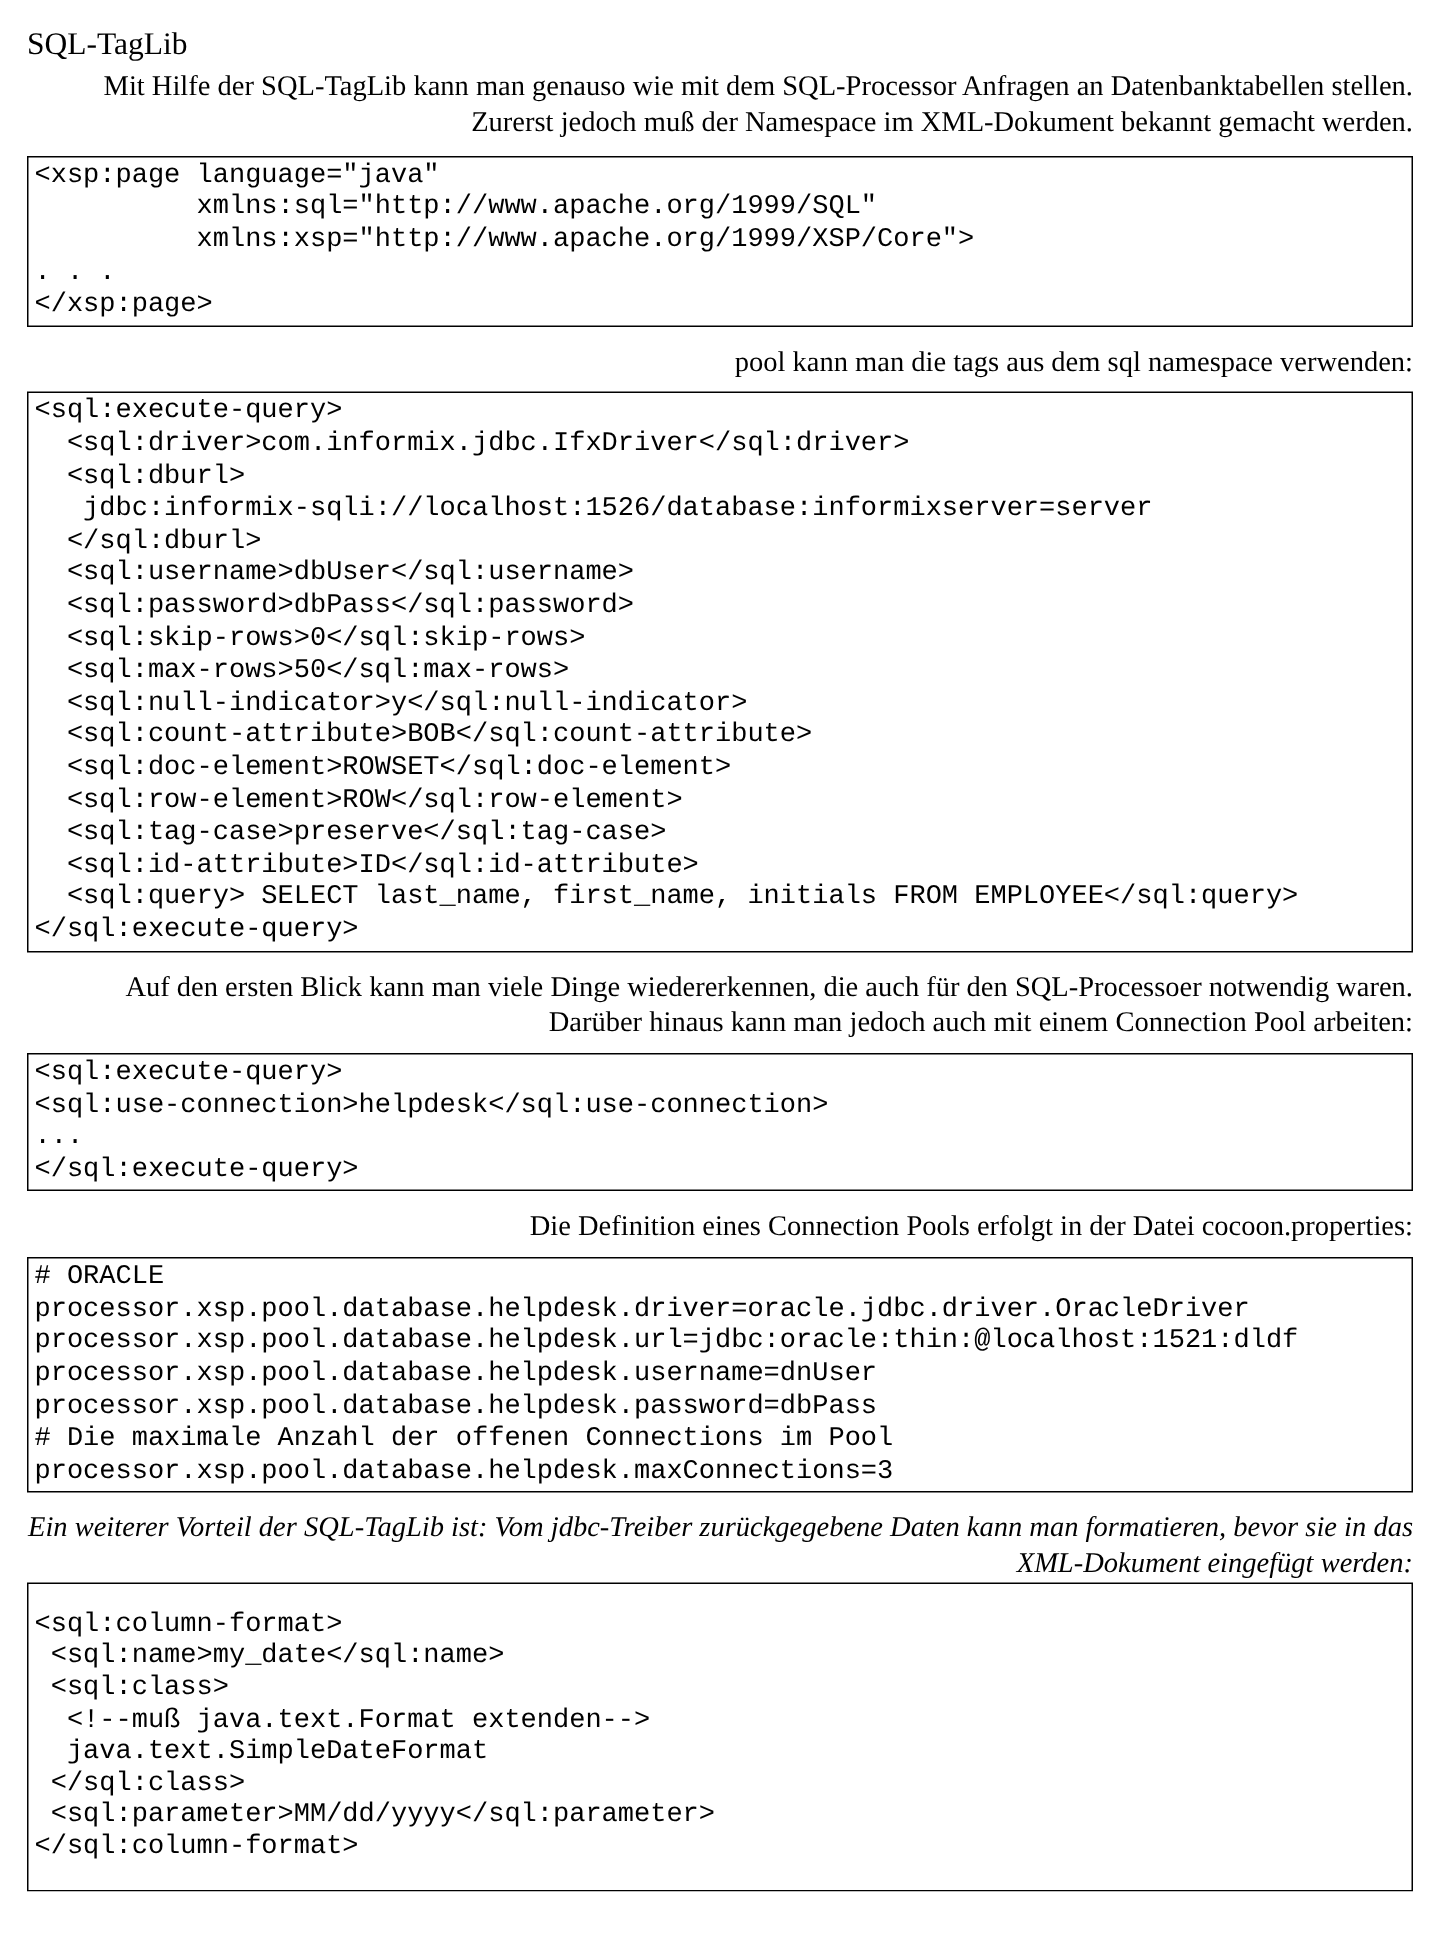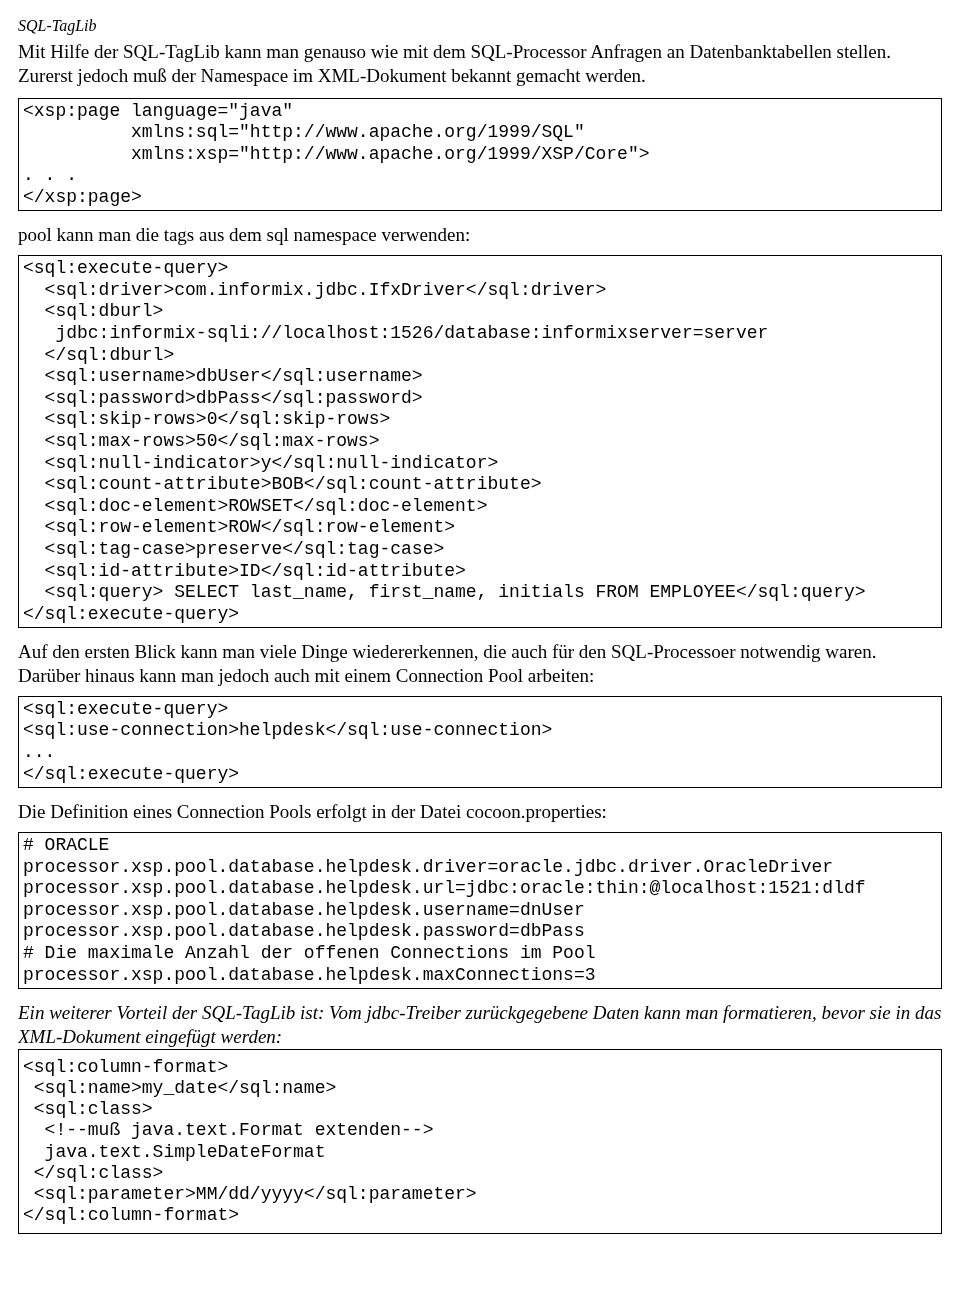--- a/index.html
+++ b/index.html
@@ -4,46 +4,46 @@
 <style>
   body {
     font-family: "Times New Roman", Times, serif;
     font-size: 19px;
     margin: 16px 18px;
     color: #000;
     background: #fff;
     line-height: 1.25;
   }
   .heading {
-    font-style: italic;
-    font-size: 16px;
+    font-size: 21px;
     margin-bottom: 2px;
   }
   p {
     margin: 4px 0 10px 0;
+    text-align: right;
   }
   .inter-text {
     margin: 10px 0 8px 0;
   }
   .code-box {
     border: 1px solid #000;
     font-family: "Courier New", Courier, monospace;
     font-size: 18px;
     white-space: pre;
     padding: 2px 4px;
     line-height: 1.2;
     margin: 4px 0 12px 0;
     overflow: hidden;
   }
   .code-box-tight {
     border: 1px solid #000;
     font-family: "Courier New", Courier, monospace;
     font-size: 18px;
     white-space: pre;
-    padding: 7px 4px;
+    padding: 17px 4px;
     line-height: 1.18;
     margin: 0 0 0 0;
     overflow: hidden;
   }
 </style>
 </head>
 <body>
 
 <div class="heading">SQL-TagLib</div>
 

